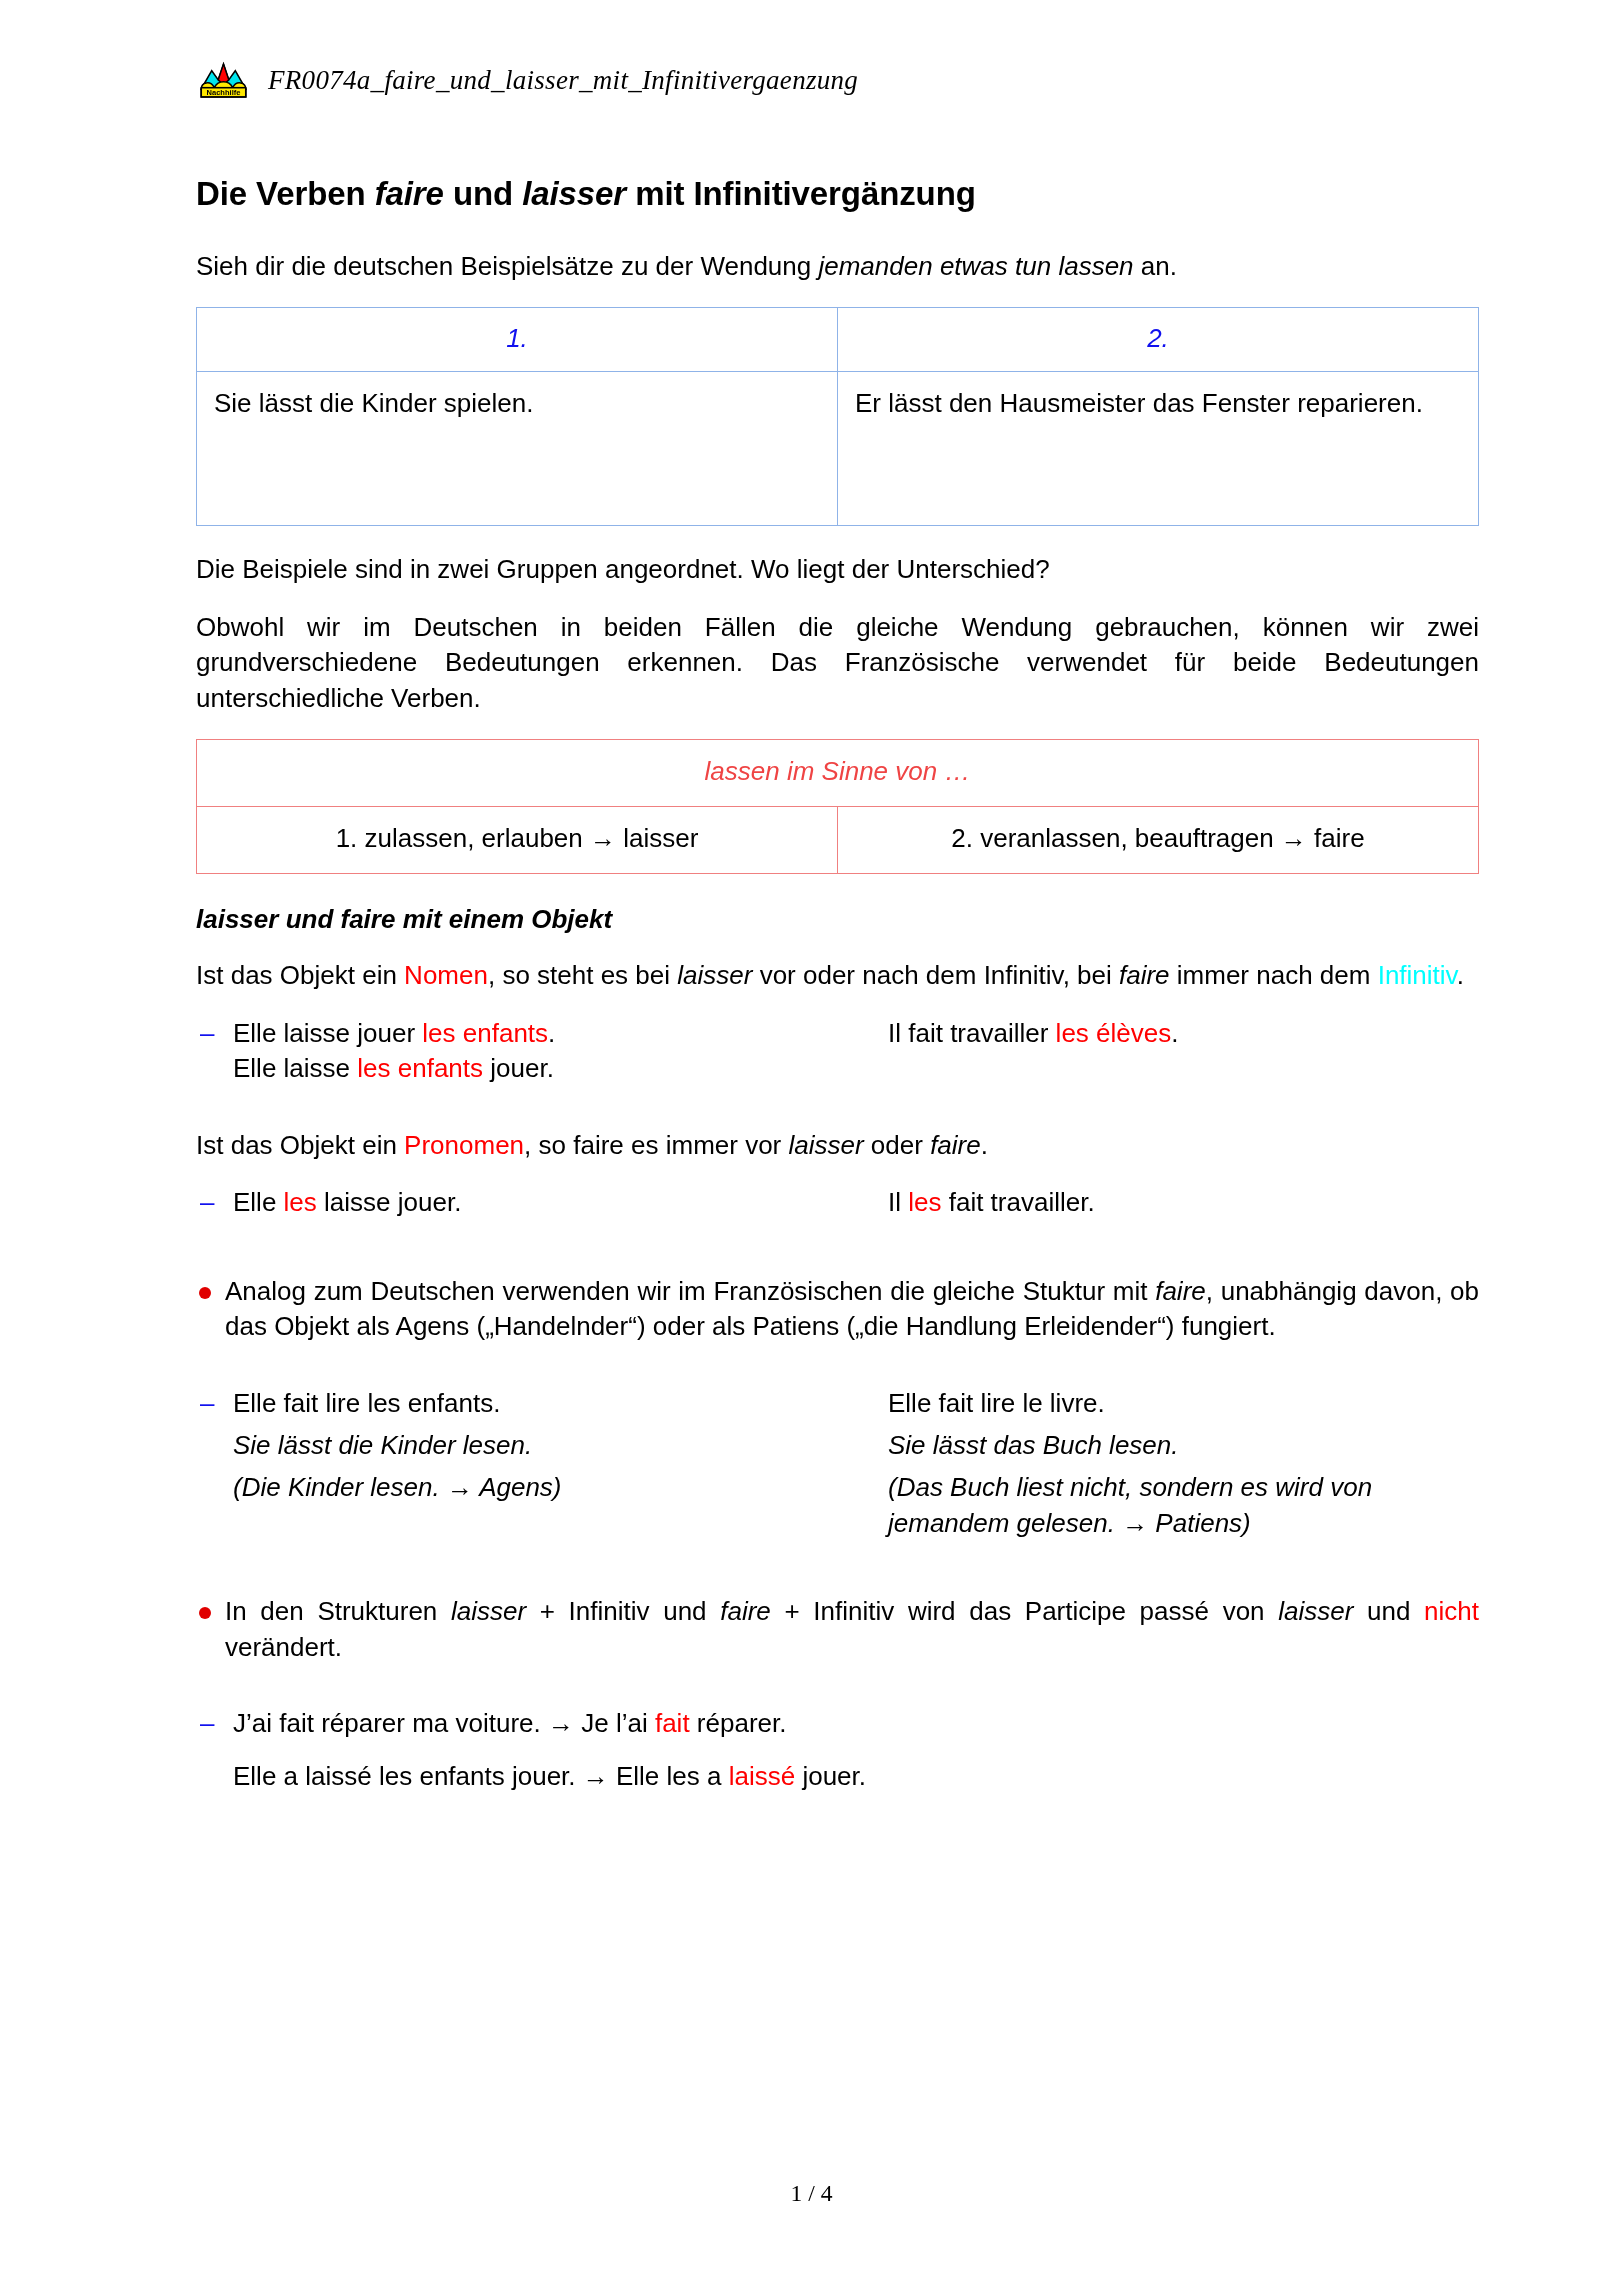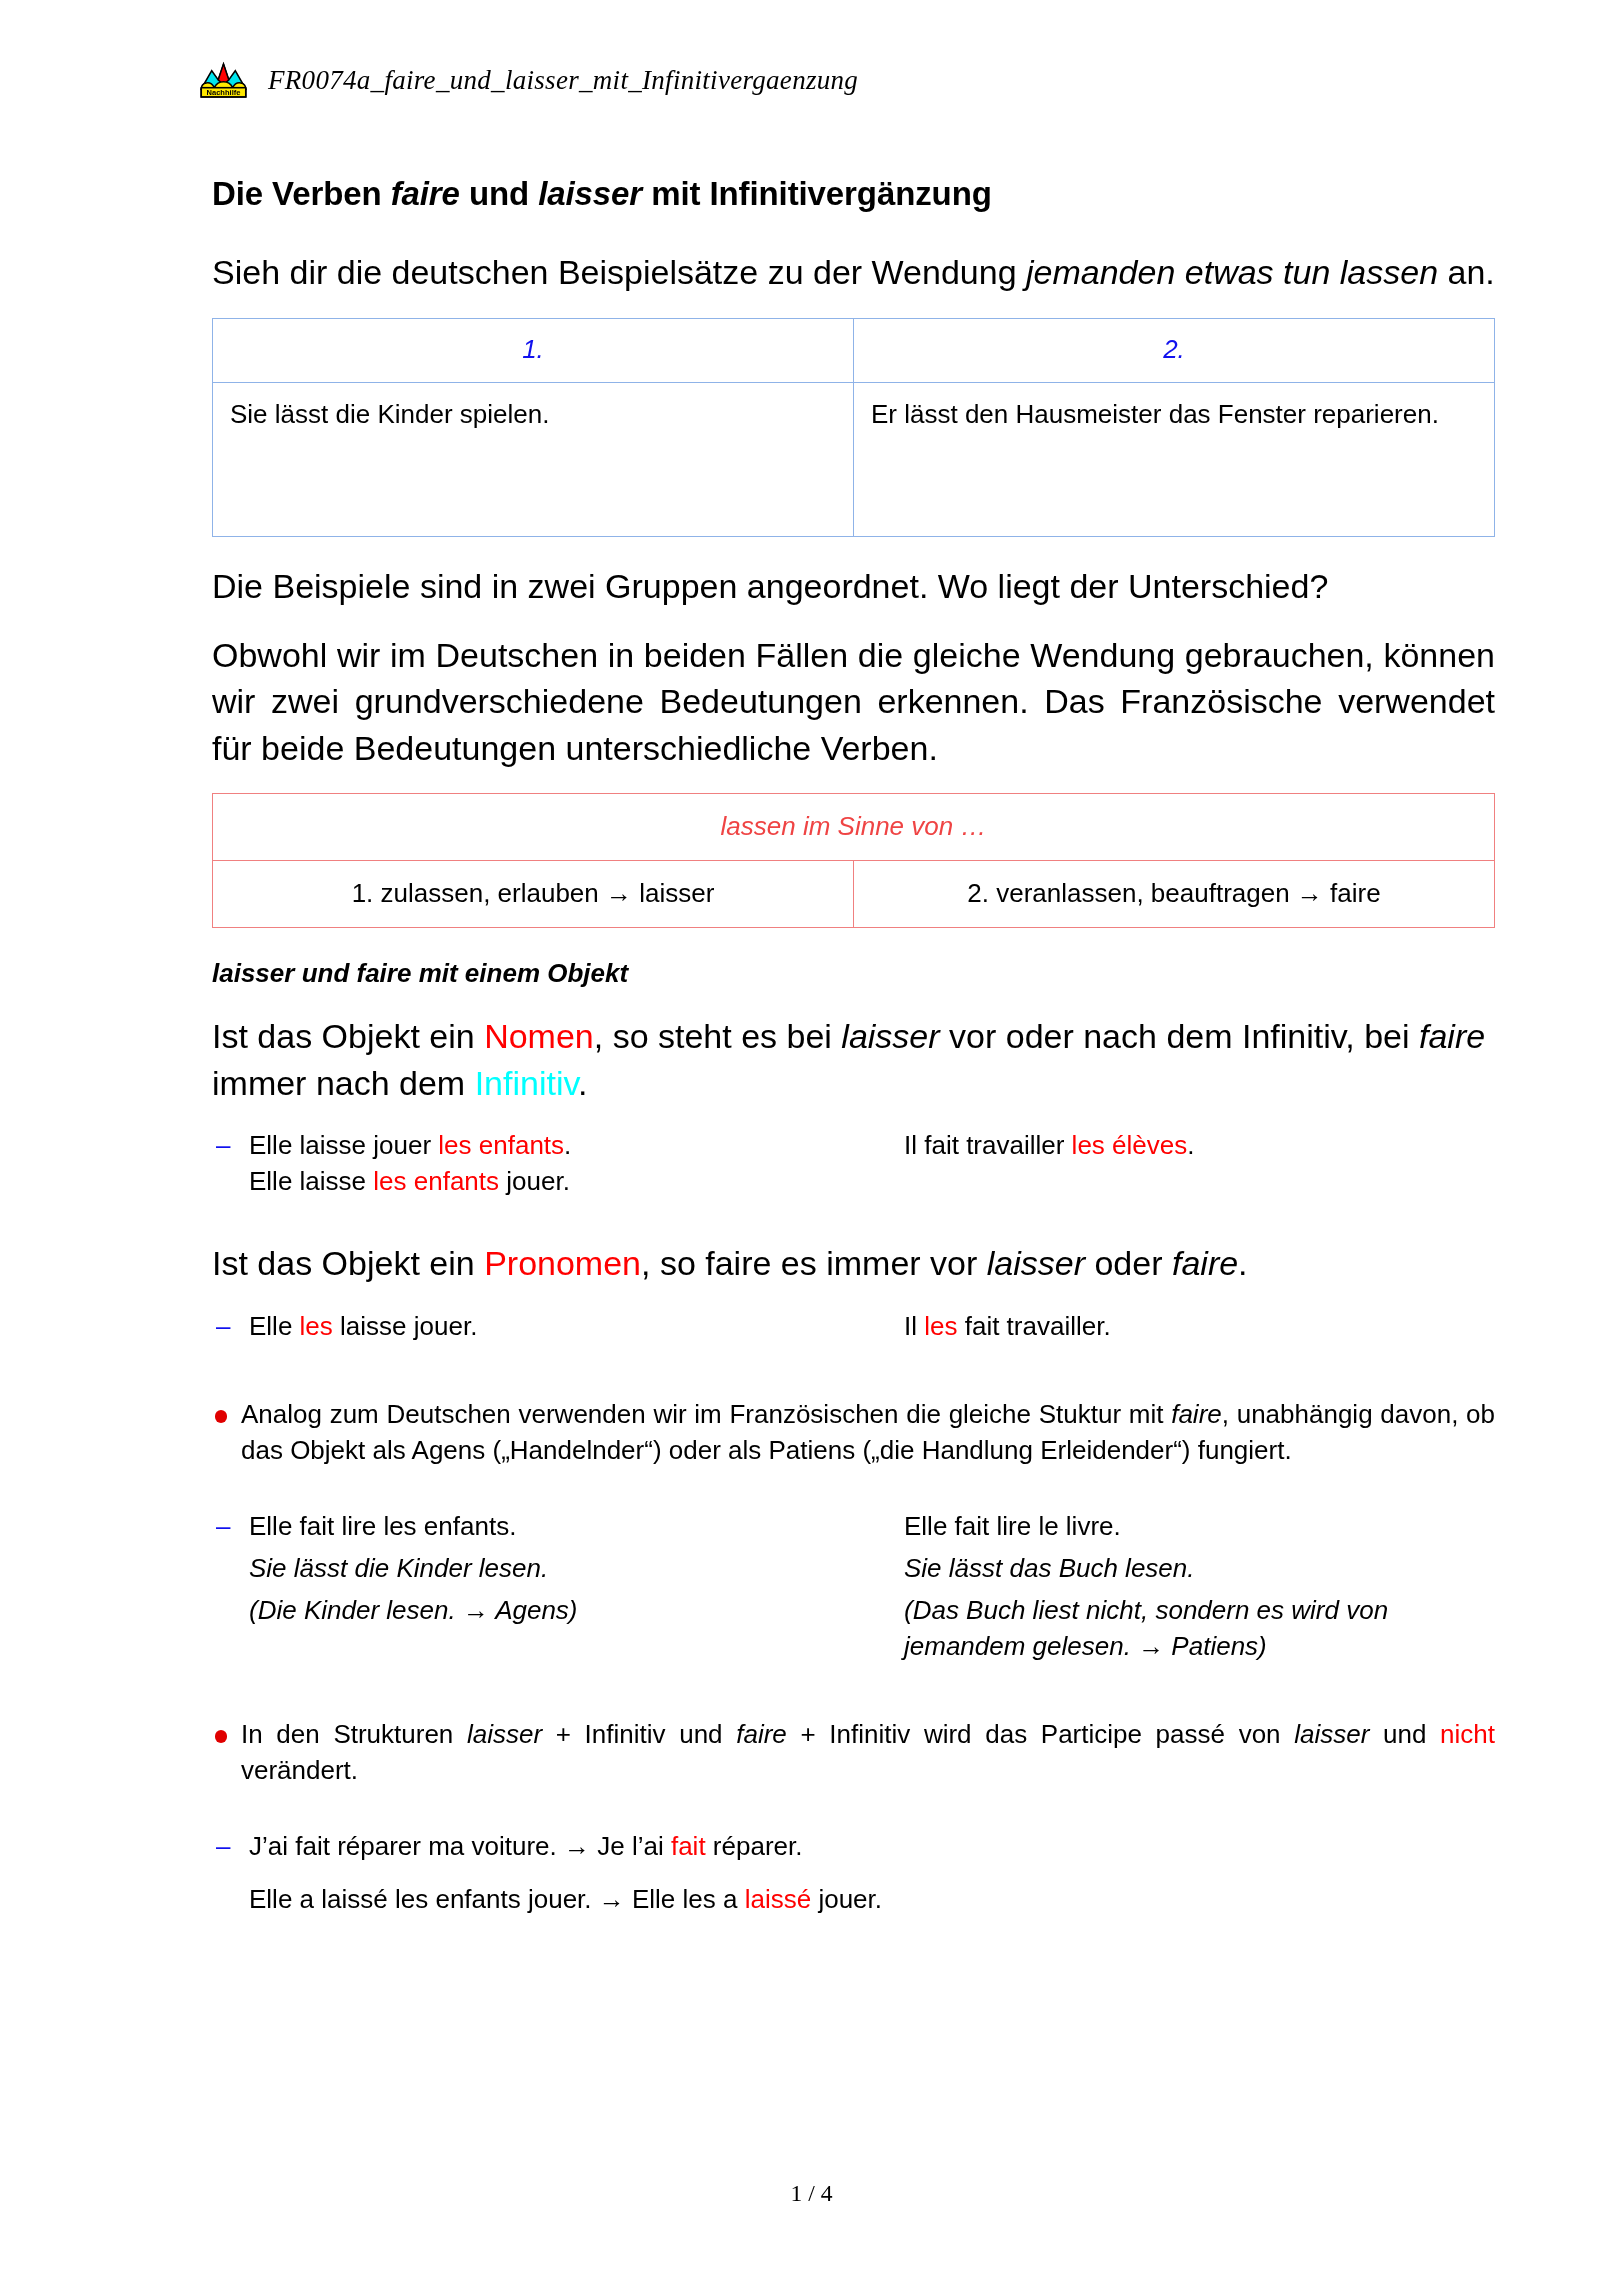--- a/index.html
+++ b/index.html
@@ -41,36 +41,36 @@
     font-style: italic;
     font-size: 27px;
     letter-spacing: 0.3px;
     color: #000;
     white-space: nowrap;
   }
 
   
   .content {
     position: absolute;
-    left: 212px;
+    left: 196px;
     top: 175px;
     width: 1283px;
   }
 
   h1.doc-title {
     font-size: 33px;
     font-weight: bold;
     margin: 0 0 35px 0;
     letter-spacing: -0.1px;
     line-height: 1.18;
   }
   h1.doc-title em { font-style: italic; }
 
   p.para {
-    font-size: 34px;
+    font-size: 26px;
     line-height: 1.37;
     margin: 0 0 22px 0;
   }
   p.para em { font-style: italic; }
   p.justify { text-align: justify; }
 
   h2.sub-head {
     font-size: 26px;
     font-weight: bold;
     font-style: italic;

